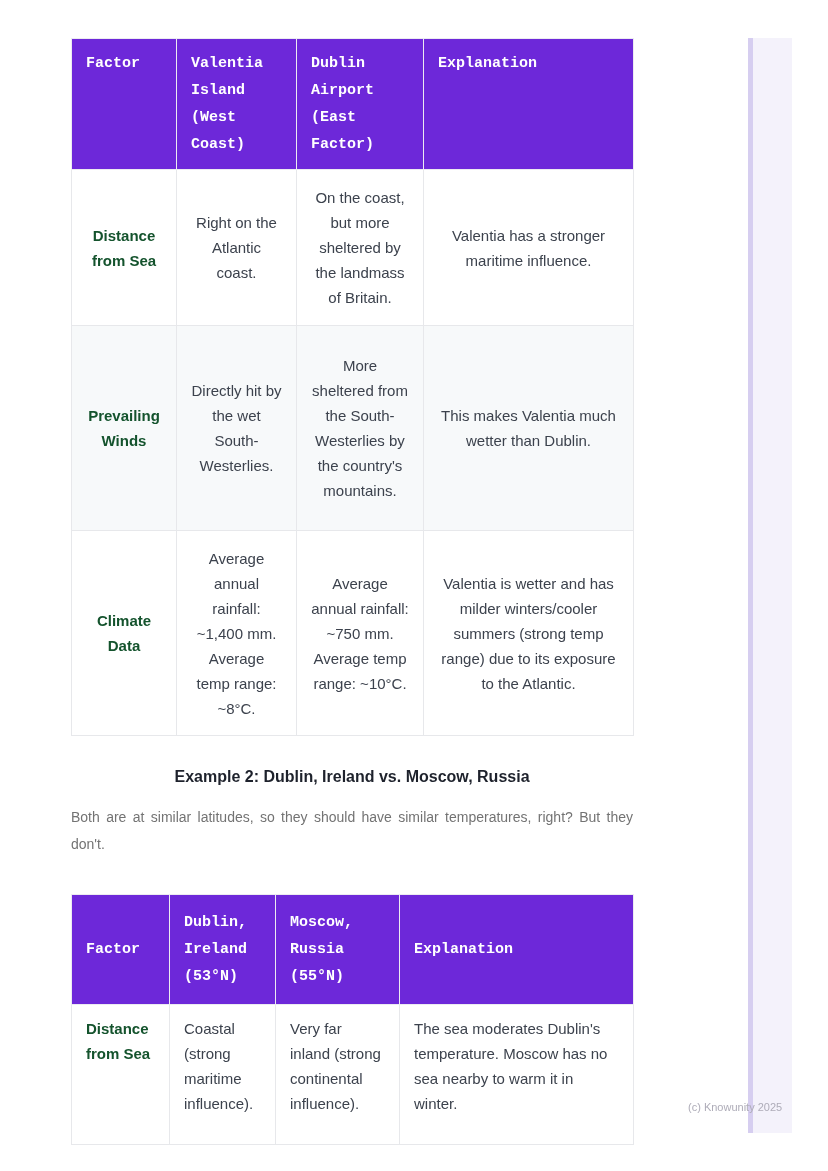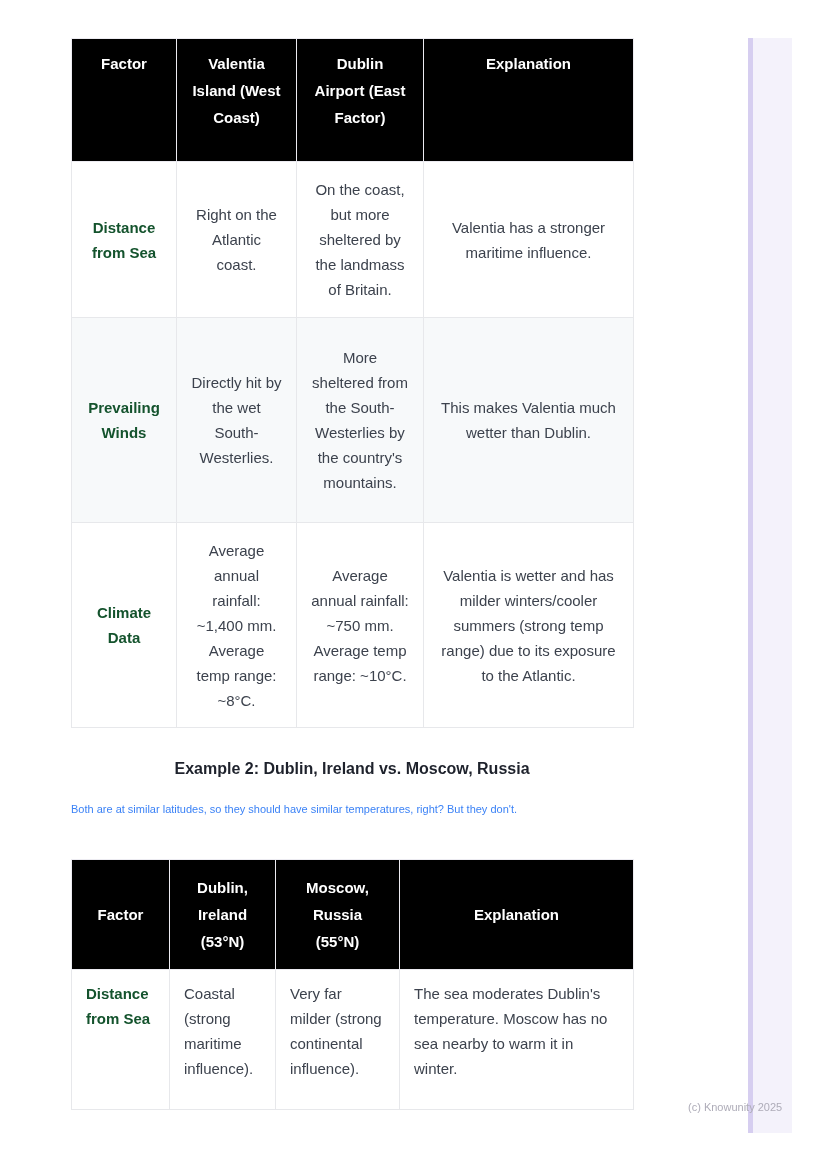--- a/index.html
+++ b/index.html
@@ -26,26 +26,27 @@
     width: 562px;
     table-layout: fixed;
   }
   table.cmp th, table.cmp td {
     border: 1px solid #e7e8eb;
     padding: 11px 14px;
     font-size: 15px;
     word-wrap: break-word;
   }
   table.cmp th {
-    background: #000000;
+    background: #6d28d9;
     border-color: #ecebf1;
     color: #ffffff;
     font-weight: 600;
-    text-align: center;
+    text-align: left;
     line-height: 27px;
+    font-family: Liberation Mono, monospace;
   }
   table.cmp td {
     color: #3c424d;
     line-height: 25px;
   }
   table.cmp td.factor {
     font-weight: 700;
     color: #14532d;
   }
   table.cmp tbody tr:nth-child(even) {
@@ -66,23 +67,23 @@
   .section-heading {
     margin: 31px 0 0 0;
     font-size: 16px;
     font-weight: 700;
     color: #1e222c;
     line-height: 20px;
     text-align: center;
   }
   .section-paragraph {
     margin: 17px 0 0 0;
-    font-size: 11px;
+    font-size: 14px;
     line-height: 27px;
-    color: #3b82f6;
+    color: #737373;
     text-align: justify;
   }
 
   .strip-line {
     position: absolute;
     left: 748px;
     top: 38px;
     width: 5px;
     height: 1095px;
     background: #d6cef0;
@@ -163,21 +164,21 @@
         <th>Factor</th>
         <th>Dublin, Ireland (53°N)</th>
         <th>Moscow, Russia (55°N)</th>
         <th>Explanation</th>
       </tr>
     </thead>
     <tbody>
       <tr class="r1">
         <td class="factor">Distance from Sea</td>
         <td>Coastal (strong maritime influence).</td>
-        <td>Very far milder (strong continental influence).</td>
+        <td>Very far inland (strong continental influence).</td>
         <td>The sea moderates Dublin's temperature. Moscow has no sea nearby to warm it in winter.</td>
       </tr>
     </tbody>
   </table>
 
 </div>
 
 <div class="strip-line"></div>
 <div class="strip-panel"></div>
 <div class="watermark">(c) Knowunity 2025</div>

